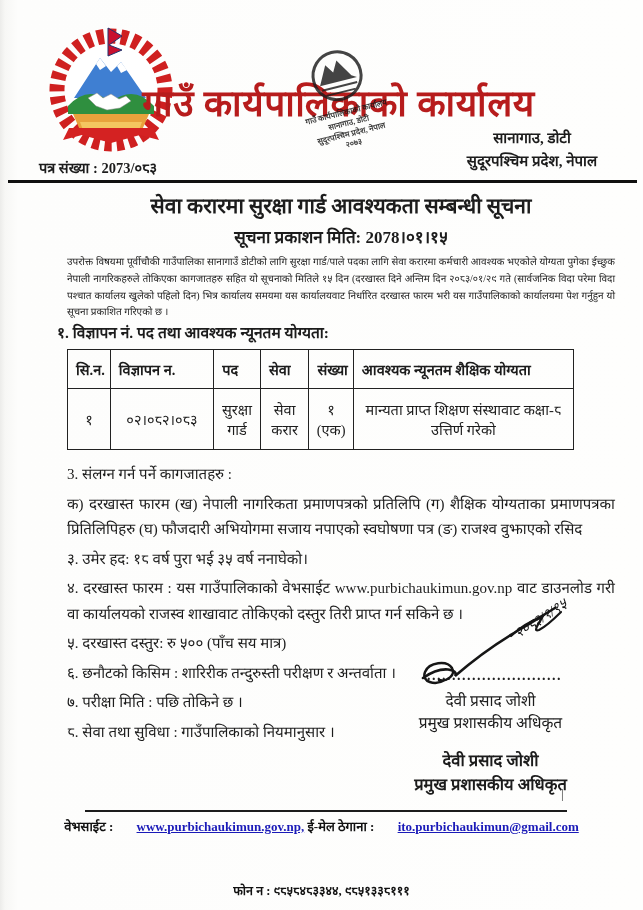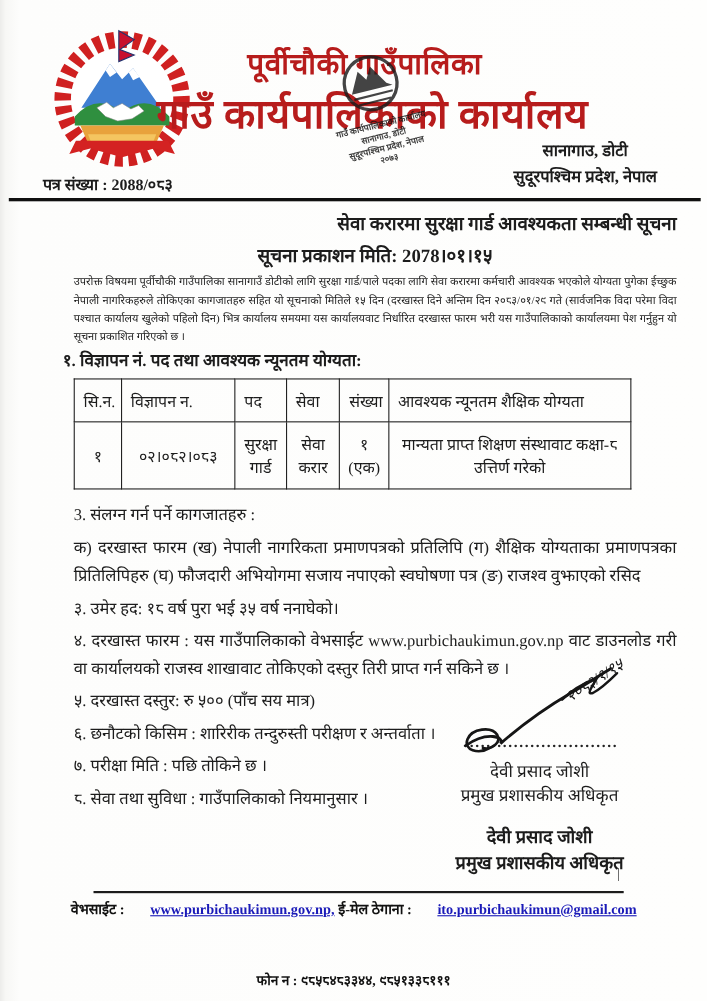--- a/index.html
+++ b/index.html
@@ -29,32 +29,32 @@
   }
   .stamp .lines div{font-size:8px;font-weight:700;line-height:1.35;white-space:nowrap;}
   .address{
     position:absolute;right:16px;top:127px;width:190px;text-align:center;
     font-size:15px;line-height:1.55;font-weight:700;
   }
   .letter-no{position:absolute;left:39px;top:157px;font-size:14.5px;font-weight:700;}
   .top-rule{position:absolute;left:8px;right:6px;top:180px;height:3px;background:#101010;}
   
   .content{position:absolute;left:67px;top:189px;width:548px;}
-  .notice-title{text-align:right;font-size:17px;font-weight:700;margin:2px 0 0 0;}
+  .notice-title{text-align:center;font-size:21px;font-weight:700;margin:2px 0 0 0;}
   .notice-date{text-align:center;font-size:17px;font-weight:700;margin:6px 0 6px 0;}
   .body-par{font-size:10px;line-height:1.68;text-align:justify;}
   .sec-heading{font-size:15.5px;font-weight:700;margin:0 0 6px -10px;}
   table.qual{
     border-collapse:collapse;width:507px;margin:0;
     font-size:14.5px;
   }
   table.qual th,table.qual td{
     border:1.6px solid #222;padding:4px 5px;text-align:center;vertical-align:middle;
   }
-  table.qual th{font-weight:400;text-align:left;padding-left:8px;height:30px;}
+  table.qual th{font-weight:700;text-align:left;padding-left:8px;height:30px;}
   table.qual td{height:52px;}
   .items{margin-top:12px;}
   .items .item{font-size:15px;line-height:1.7;text-align:justify;margin:0 0 4px 0;}
   
   .sig-wrap{position:absolute;left:415px;top:592px;width:215px;height:95px;z-index:3;}
   .sig-date{
     position:absolute;left:96px;top:16px;transform:rotate(-33deg);
     font-size:14px;font-style:italic;color:#161616;white-space:nowrap;
   }
   .sig-dots{position:absolute;left:427px;top:668px;font-size:14px;font-weight:700;letter-spacing:1.5px;color:#222;}
@@ -90,21 +90,20 @@
 
       <path d="M46 72 l9 -5 6 5 8 -4 8 5 7 -3 5 5 -11 7 -13 2 -11 -4 z" fill="#ffffff" stroke="#8a8a8a" stroke-width="0.5"></path>
 
       <path d="M31 88 L107 88 L100 104 L38 104 Z" fill="#e8a23c"></path>
       <path d="M38 96 L100 96 L97 104 L41 104 Z" fill="#f4c560"></path>
 
       <path d="M27 102 L111 102 L117 114 L98 109 L69 117 L40 109 L21 114 Z" fill="#d42222"></path>
     </svg>
   </div>
 
-  <div class="title1">पूर्वीचौकी गाउँपालिका</div>
   <div class="title2">गाउँ कार्यपालिकाको कार्यालय</div>
 
   <div class="stamp">
     <svg width="62" height="56" viewBox="0 0 62 56">
       <circle cx="31" cy="27" r="24" fill="none" stroke="#1c1c1c" stroke-width="3"></circle>
       <path d="M12 33 L22 14 L28 23 L34 12 L45 30 L50 33 Z" fill="#1c1c1c"></path>
       <path d="M13 38 L49 38" stroke="#1c1c1c" stroke-width="2"></path>
       <path d="M16 44 L46 44" stroke="#1c1c1c" stroke-width="2"></path>
     </svg>
     <div class="lines">
@@ -113,21 +112,21 @@
       <div>सुदूरपश्चिम प्रदेश, नेपाल</div>
       <div>२०७३</div>
     </div>
   </div>
 
   <div class="address">
     <div>सानागाउ, डोटी</div>
     <div>सुदूरपश्चिम प्रदेश, नेपाल</div>
   </div>
 
-  <div class="letter-no">पत्र संख्या : 2088/०८३</div>
+  <div class="letter-no">पत्र संख्या : 2073/०८३</div>
   <div class="top-rule"></div>
 
   <div class="content">
     <div class="notice-title">सेवा करारमा सुरक्षा गार्ड आवश्यकता सम्बन्धी सूचना</div>
     <div class="notice-date">सूचना प्रकाशन मिति: 2078।०१।१५</div>
     <div class="body-par">उपरोक्त विषयमा पूर्वीचौकी गाउँपालिका सानागाउँ डोटीको लागि सुरक्षा गार्ड/पाले पदका लागि सेवा करारमा कर्मचारी आवश्यक भएकोले योग्यता पुगेका ईच्छुक नेपाली नागरिकहरुले तोकिएका कागजातहरु सहित यो सूचनाको मितिले १५ दिन (दरखास्त दिने अन्तिम दिन २०८३/०१/२९ गते (सार्वजनिक विदा परेमा विदा पश्चात कार्यालय खुलेको पहिलो दिन) भित्र कार्यालय समयमा यस कार्यालयवाट निर्धारित दरखास्त फारम भरी यस गाउँपालिकाको कार्यालयमा पेश गर्नुहुन यो सूचना प्रकाशित गरिएको छ ।</div>
 
     <div class="sec-heading">१. विज्ञापन नं. पद तथा आवश्यक न्यूनतम योग्यता:</div>
 
     <table class="qual">

